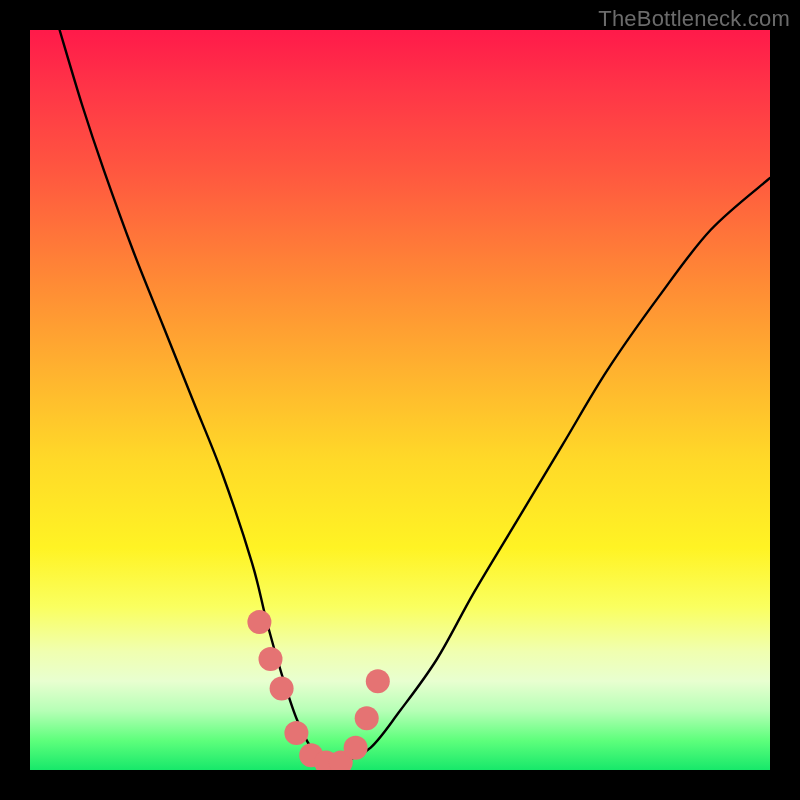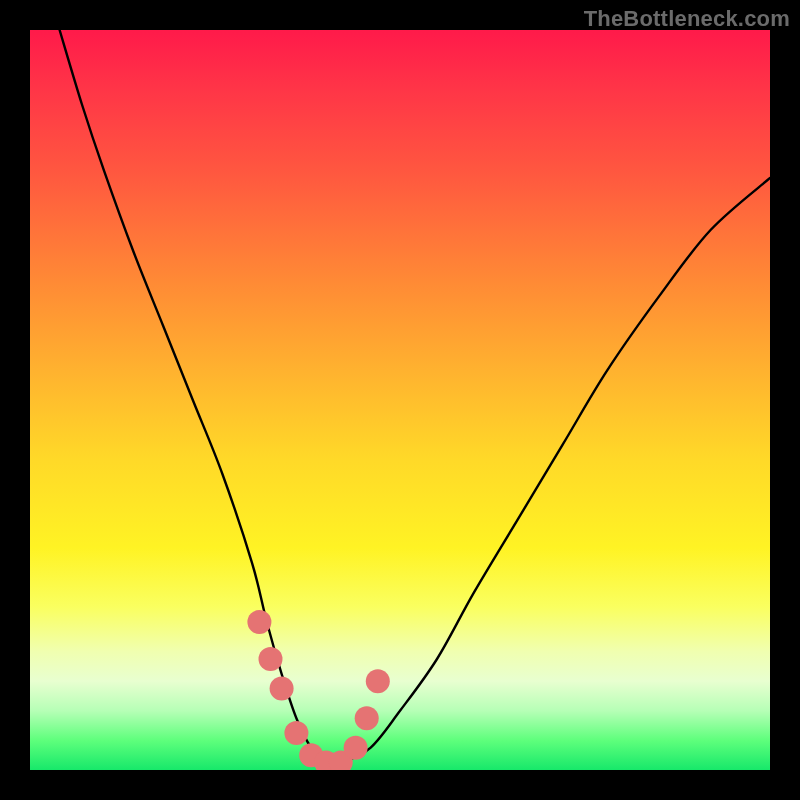--- a/index.html
+++ b/index.html
@@ -31,21 +31,21 @@
       #5eff7c 96%,
       #17e86a 100%
     );
   }
   .watermark {
     position: absolute;
     top: 6px;
     right: 10px;
     font-family: Arial, Helvetica, sans-serif;
     font-size: 22px;
-    font-weight: bold;
+    font-weight: normal;
     color: #6b6b6b;
     letter-spacing: 0.2px;
   }
   svg.overlay {
     position: absolute;
     top: 0;
     left: 0;
   }
 </style>
 </head>

